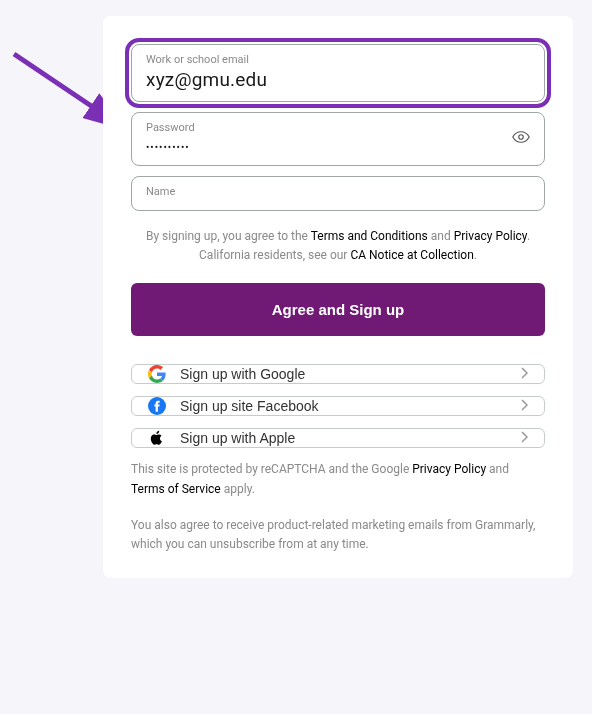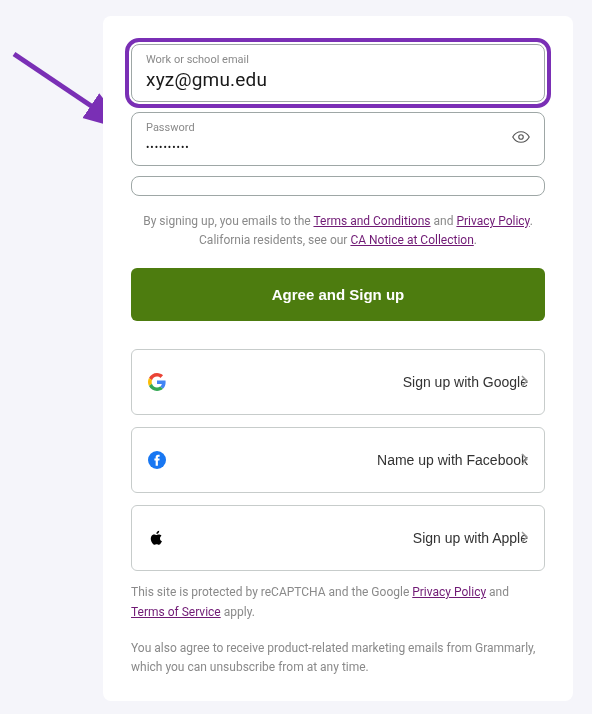--- a/index.html
+++ b/index.html
@@ -80,50 +80,48 @@
     color: #333;
   }
   .legal {
     font-size: 12px;
     color: #8a8a8a;
     text-align: center;
     line-height: 1.6;
     margin: 16px 0 18px 0;
   }
   .legal a, .footnote a {
-    color: #701a75;
-    text-decoration: underline;
+    color: #000000;
     cursor: pointer;
   }
   .primary-btn {
     width: 100%;
-    background: #4d7c0f;
+    background: #701a75;
     color: #ffffff;
     border: none;
     border-radius: 6px;
     padding: 18px 0;
     font-size: 15px;
     font-weight: 600;
     cursor: pointer;
     margin-bottom: 28px;
   }
   .social-btn {
     width: 100%;
     background: #ffffff;
     border: 1px solid #c7cccb;
     border-radius: 6px;
-    padding: 23px 16px;
+    padding: 0 16px;
     font-size: 14px;
     color: #333;
     cursor: pointer;
     margin-bottom: 12px;
     display: flex;
     align-items: center;
     position: relative;
-    justify-content: space-between;
   }
   .social-btn .icon {
     width: 18px;
     height: 18px;
     margin-right: 14px;
     display: inline-flex;
     align-items: center;
     justify-content: center;
     flex-shrink: 0;
   }
@@ -172,24 +170,25 @@
     <input class="field-input password-input" type="text" value="••••••••••" style="">
     <span class="eye">
       <svg width="18" height="18" viewBox="0 0 24 24" fill="none" stroke="#555" stroke-width="1.5">
         <path d="M1 12s4-7 11-7 11 7 11 7-4 7-11 7S1 12 1 12z"></path>
         <circle cx="12" cy="12" r="3"></circle>
       </svg>
     </span>
   </div>
 
   <div class="field">
+    <span class="field-label">Name</span>
   </div>
 
   <div class="legal">
-    <span>By signing up, you emails to the </span><a>Terms and Conditions</a><span> and </span><a>Privacy Policy</a><span>.</span><br>
+    <span>By signing up, you agree to the </span><a>Terms and Conditions</a><span> and </span><a>Privacy Policy</a><span>.</span><br>
     <span>California residents, see our </span><a>CA Notice at Collection</a><span>.</span>
   </div>
 
   <button class="primary-btn">Agree and Sign up</button>
 
   <button class="social-btn">
     <span class="icon">
       <svg viewBox="0 0 48 48" width="18" height="18">
         <path fill="#EA4335" d="M24 9.5c3.54 0 6.71 1.22 9.21 3.6l6.85-6.85C35.9 2.38 30.47 0 24 0 14.62 0 6.51 5.38 2.56 13.22l7.98 6.19C12.43 13.72 17.74 9.5 24 9.5z"></path>
         <path fill="#4285F4" d="M46.98 24.55c0-1.57-.15-3.09-.38-4.55H24v9.02h12.94c-.58 2.96-2.26 5.48-4.78 7.18l7.73 6c4.51-4.18 7.09-10.36 7.09-17.65z"></path>
@@ -205,21 +204,21 @@
     </span>
   </button>
 
   <button class="social-btn">
     <span class="icon">
       <svg viewBox="0 0 24 24" width="18" height="18">
         <circle cx="12" cy="12" r="12" fill="#1877F2"></circle>
         <path fill="#fff" d="M15.5 12.5h-2.3v7h-3v-7H8.5v-2.6h1.7V8.2c0-1.9 1-3.2 3.3-3.2h2v2.6h-1.4c-.7 0-.9.3-.9.9v1.4h2.3l-.3 2.6z"></path>
       </svg>
     </span>
-    <span>Name up with Facebook</span>
+    <span>Sign up site Facebook</span>
     <span class="chevron">
       <svg width="8" height="12" viewBox="0 0 8 12" fill="none" stroke="#9a9a9a" stroke-width="1.5">
           <path d="M2 1l5 5-5 5"></path>
         </svg>
     </span>
   </button>
 
   <button class="social-btn">
     <span class="icon">
       <svg viewBox="0 0 24 24" width="16" height="16" fill="#000">

